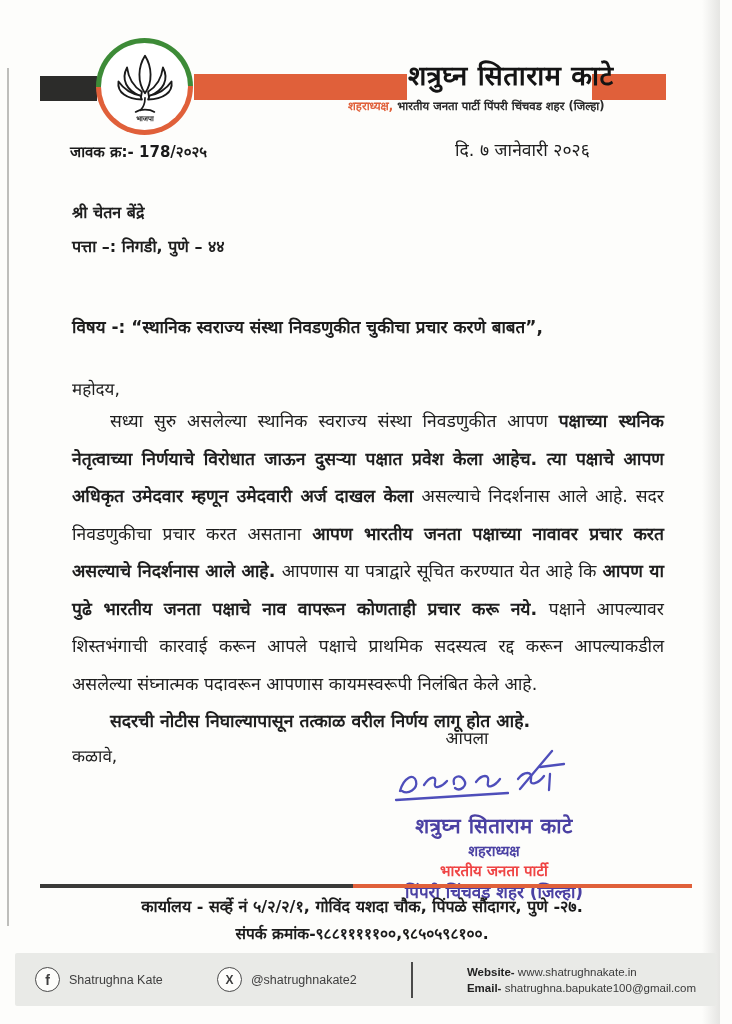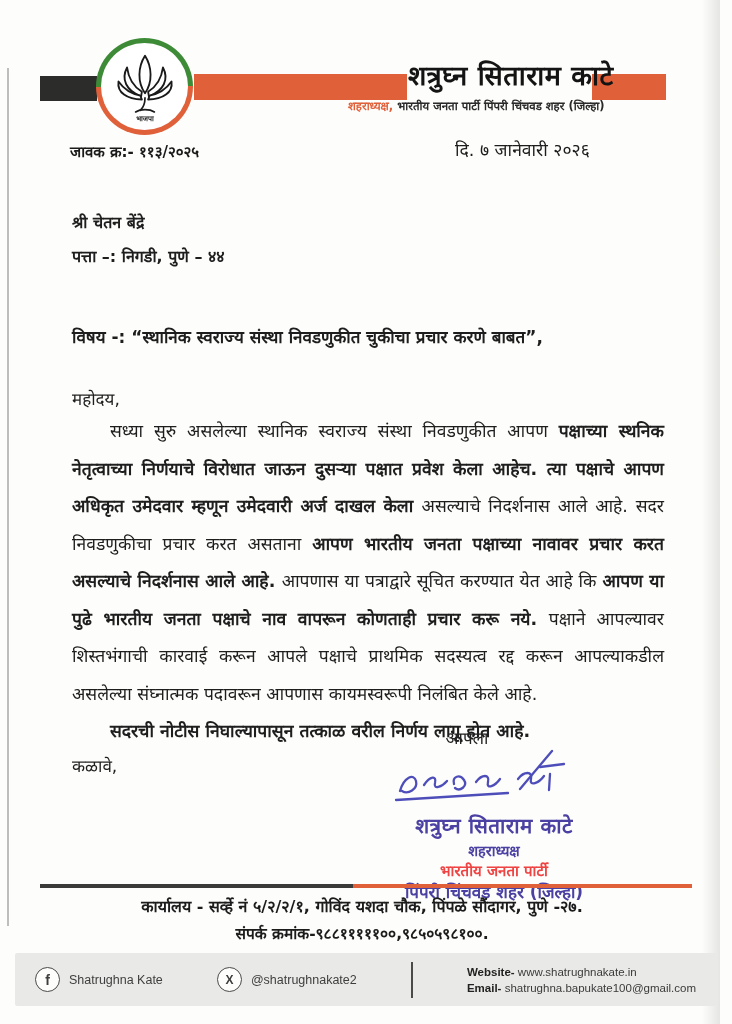--- a/index.html
+++ b/index.html
@@ -59,21 +59,21 @@
     position: absolute; left: 70px; top: 141px;
     font-size: 15px; font-weight: 700; color: #1a1a1a;
   }
   .letter-date {
     position: absolute; left: 455px; top: 137px;
     font-size: 17.5px; color: #1d1d1d;
   }
 
   
   .letter-flow {
-    position: absolute; left: 72px; top: 211px; width: 592px;
+    position: absolute; left: 72px; top: 201px; width: 592px;
   }
   .recipient-name { font-size: 16px; font-weight: 600; }
   .recipient-address { font-size: 16px; font-weight: 600; margin-top: 12px; }
   .subject-line { margin-top: 58px; font-size: 17px; font-weight: 700; }
   .salutation { margin-top: 39px; font-size: 17px; }
   .para-main {
     margin-top: 3px;
     font-size: 17.5px; line-height: 37.5px;
     text-align: justify; text-indent: 38px;
   }
@@ -159,21 +159,21 @@
 
   <div class="orange-bar-left" style="background: rgb(224, 96, 58);"></div>
   <div class="orange-bar-right" style="background: rgb(224, 96, 58);"></div>
 
   <div class="head-name">शत्रुघ्न सिताराम काटे</div>
 
   <div class="head-subtitle">
     <span class="role" style="color: rgb(224, 96, 58);">शहराध्यक्ष,</span><span> भारतीय जनता पार्टी पिंपरी चिंचवड शहर (जिल्हा)</span>
   </div>
 
-  <div class="outward-no">जावक क्र:- ११३/२०२५</div>
+  <div class="outward-no">जावक क्र:- 178/२०२५</div>
   <div class="letter-date">दि. ७ जानेवारी २०२६</div>
 
   <div class="letter-flow">
     <div class="recipient-name">श्री चेतन बेंद्रे</div>
     <div class="recipient-address">पत्ता –: निगडी, पुणे – ४४</div>
 
     <div class="subject-line">विषय -: “स्थानिक स्वराज्य संस्था निवडणुकीत चुकीचा प्रचार करणे बाबत”,</div>
 
     <div class="salutation">महोदय,</div>
 

